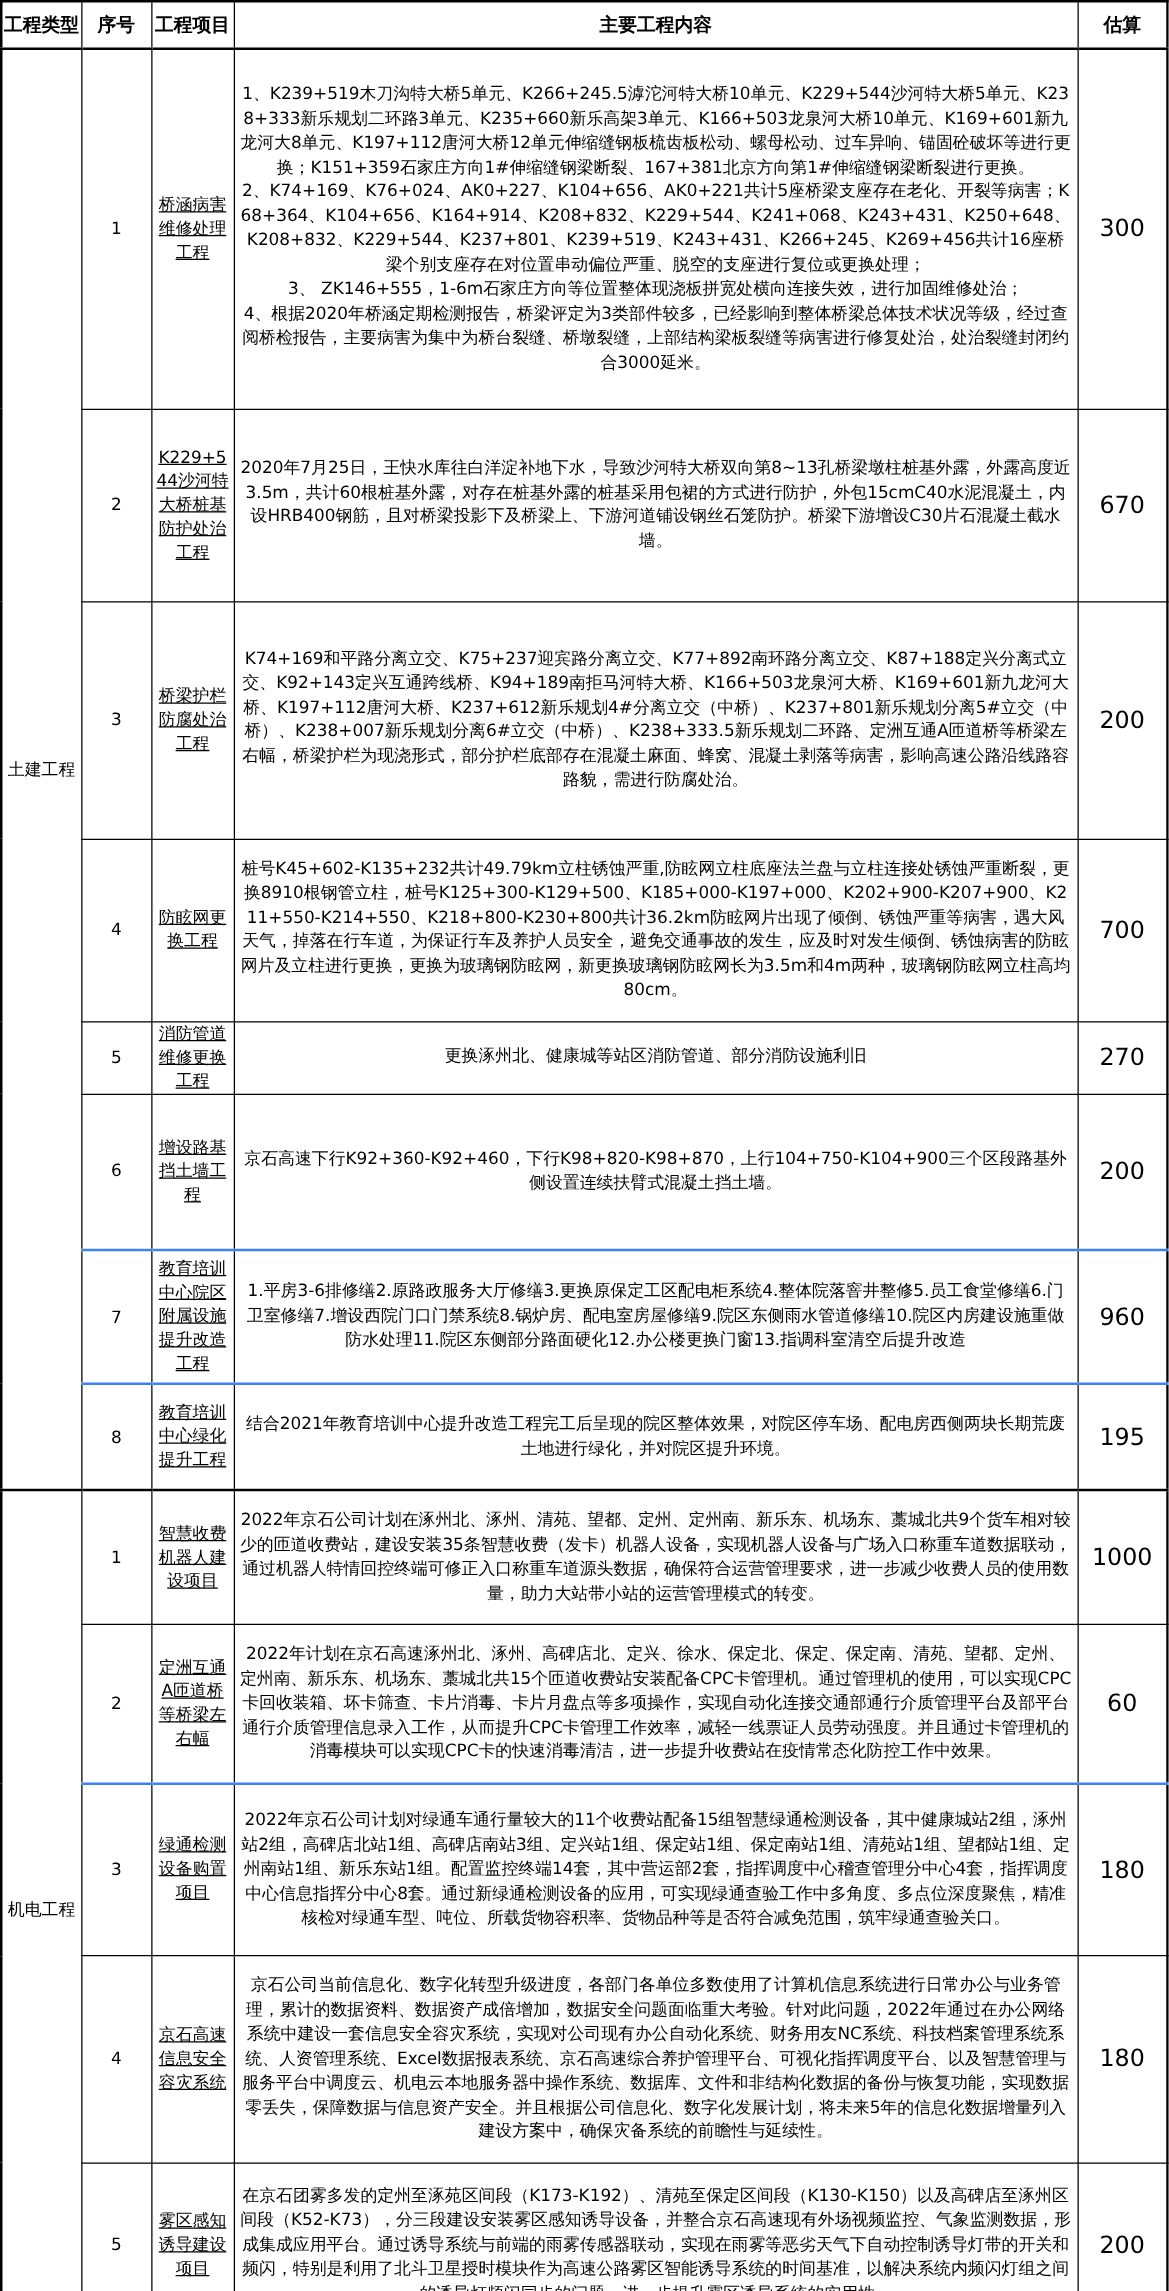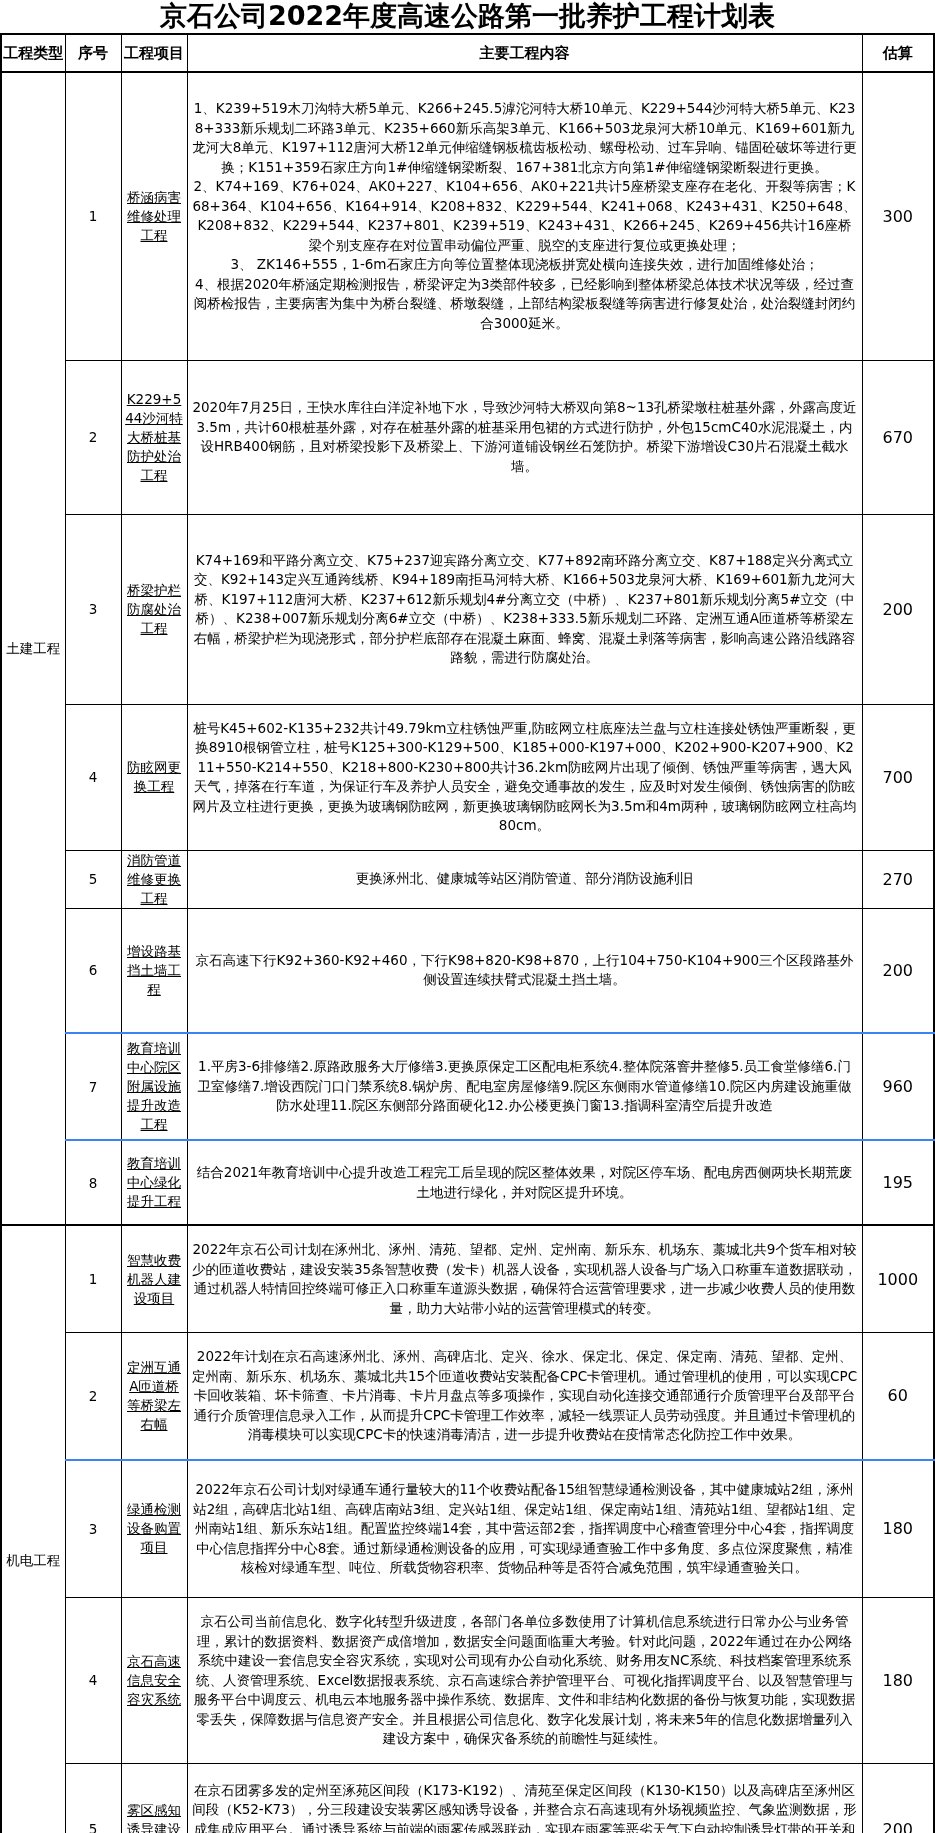--- a/index.html
+++ b/index.html
@@ -57,31 +57,30 @@
   }
   td.content {
     text-align: center;
     font-size: 13.5px;
     line-height: 19.5px;
     padding: 14px 4px;
     white-space: pre-line;
   }
   td.est {
     text-align: center;
-    font-size: 16px;
+    font-size: 19px;
     padding: 0;
   }
   tr.section-start td { border-top: 2px solid #000; }
   tr.thick-top td { border-top: 2px solid #3b82f6; }
 </style>
 </head>
 <body>
 
 <div class="page">
-  <h1 class="title">京石公司2022年度高速公路第一批养护工程计划表</h1>
   <table class="plan">
     <colgroup>
       <col style="width:64px">
       <col style="width:56px">
       <col style="width:66px">
       <col style="width:675px">
       <col style="width:72px">
     </colgroup>
     <thead>
       <tr>

